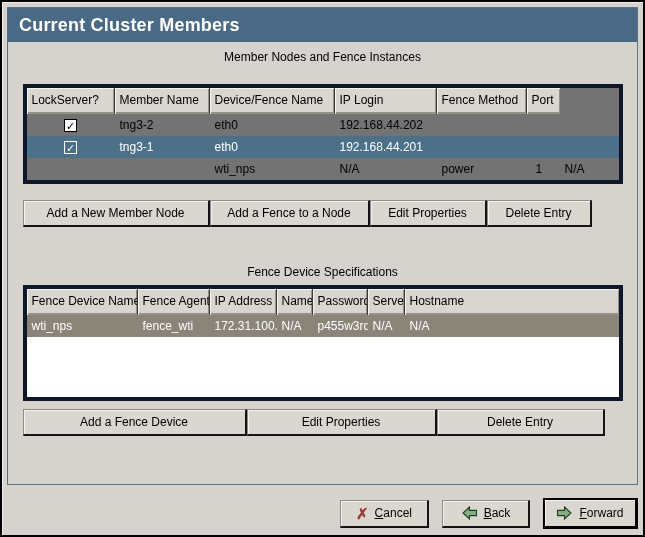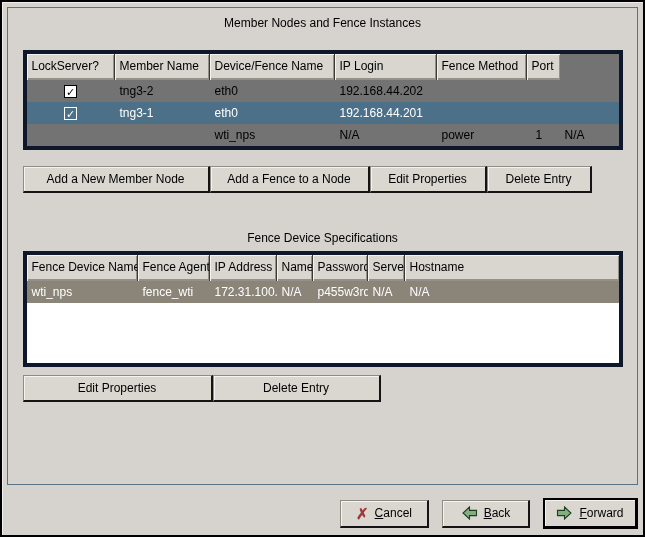--- a/index.html
+++ b/index.html
@@ -89,20 +89,21 @@
   .xicon { color:#9d393d; font-size:15px; font-weight:bold; line-height:1; }
   .arrow-svg { display:block; }
 </style>
 </head>
 <body>
 
 <div class="window">
 
   <div class="panel">
 
+    <div class="panel-title">Current Cluster Members</div>
 
     <div class="caption">Member Nodes and Fence Instances</div>
 
     <div class="tbl first">
       <div class="grid-members">
         <div class="th">LockServer?</div>
         <div class="th">Member Name</div>
         <div class="th">Device/Fence Name</div>
         <div class="th">IP Login</div>
         <div class="th">Fence Method</div>
@@ -171,20 +172,21 @@
         <div class="cell">N/A</div>
         <div class="cell">p455w3rd</div>
         <div class="cell">N/A</div>
         <div class="cell">N/A</div>
       </div>
 
       <div class="filler"></div>
     </div>
 
     <div class="btnrow second">
+      <button class="btn" style="width:224px">Add a Fence Device</button>
       <button class="btn" style="width:190px">Edit Properties</button>
       <button class="btn" style="width:168px">Delete Entry</button>
     </div>
 
   </div>
 
   <div class="footer">
 
     <button class="btn fbtn" style="width:89px">
       <span class="xicon">✗</span>

